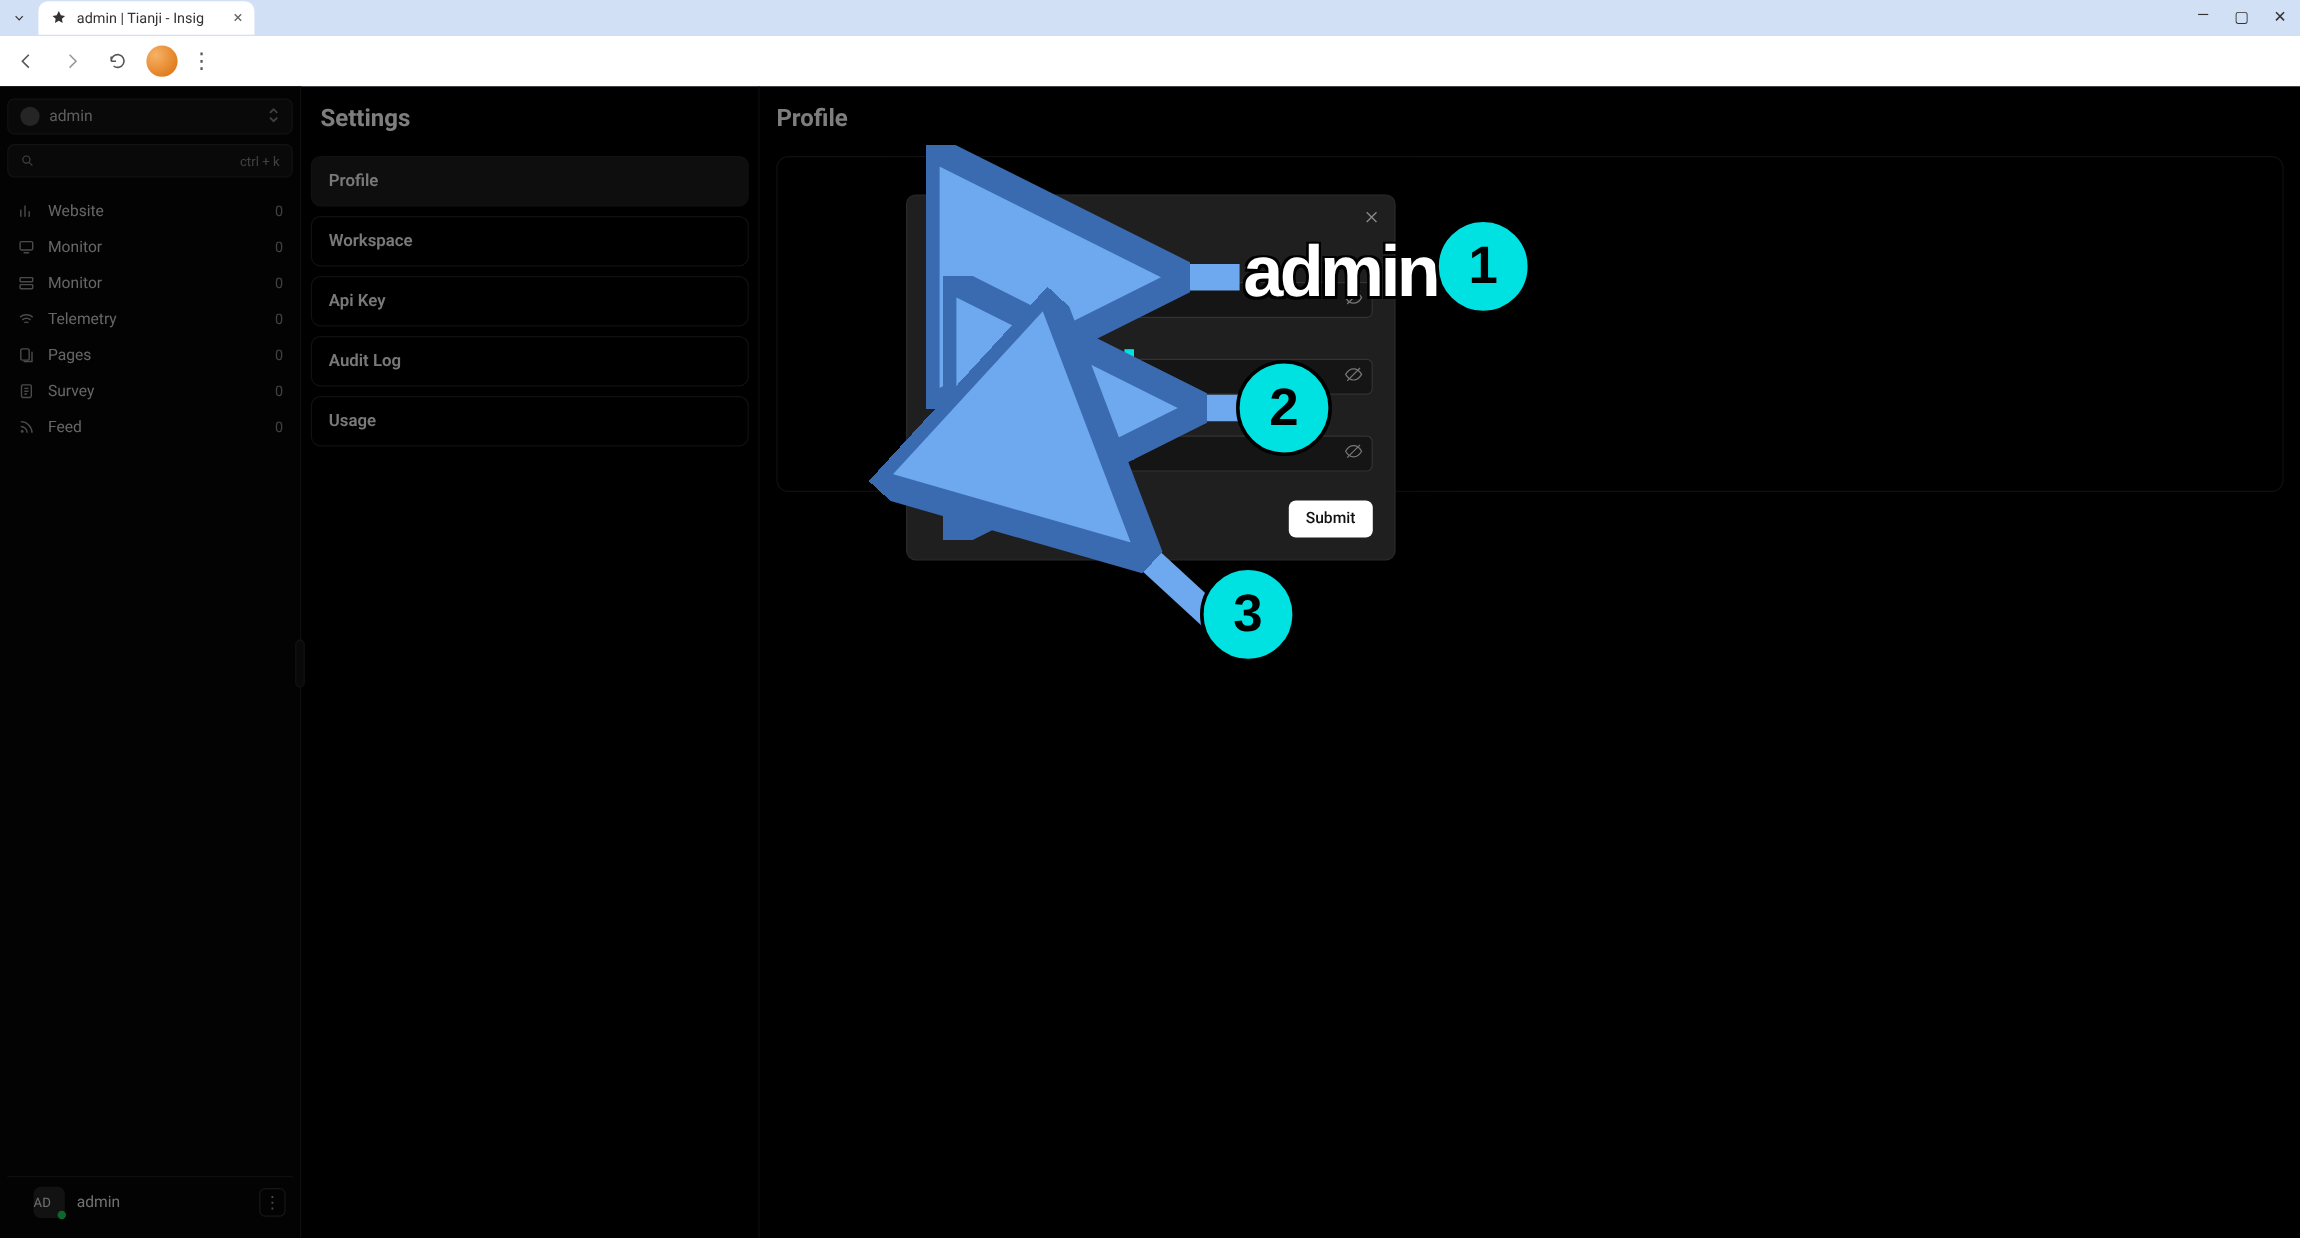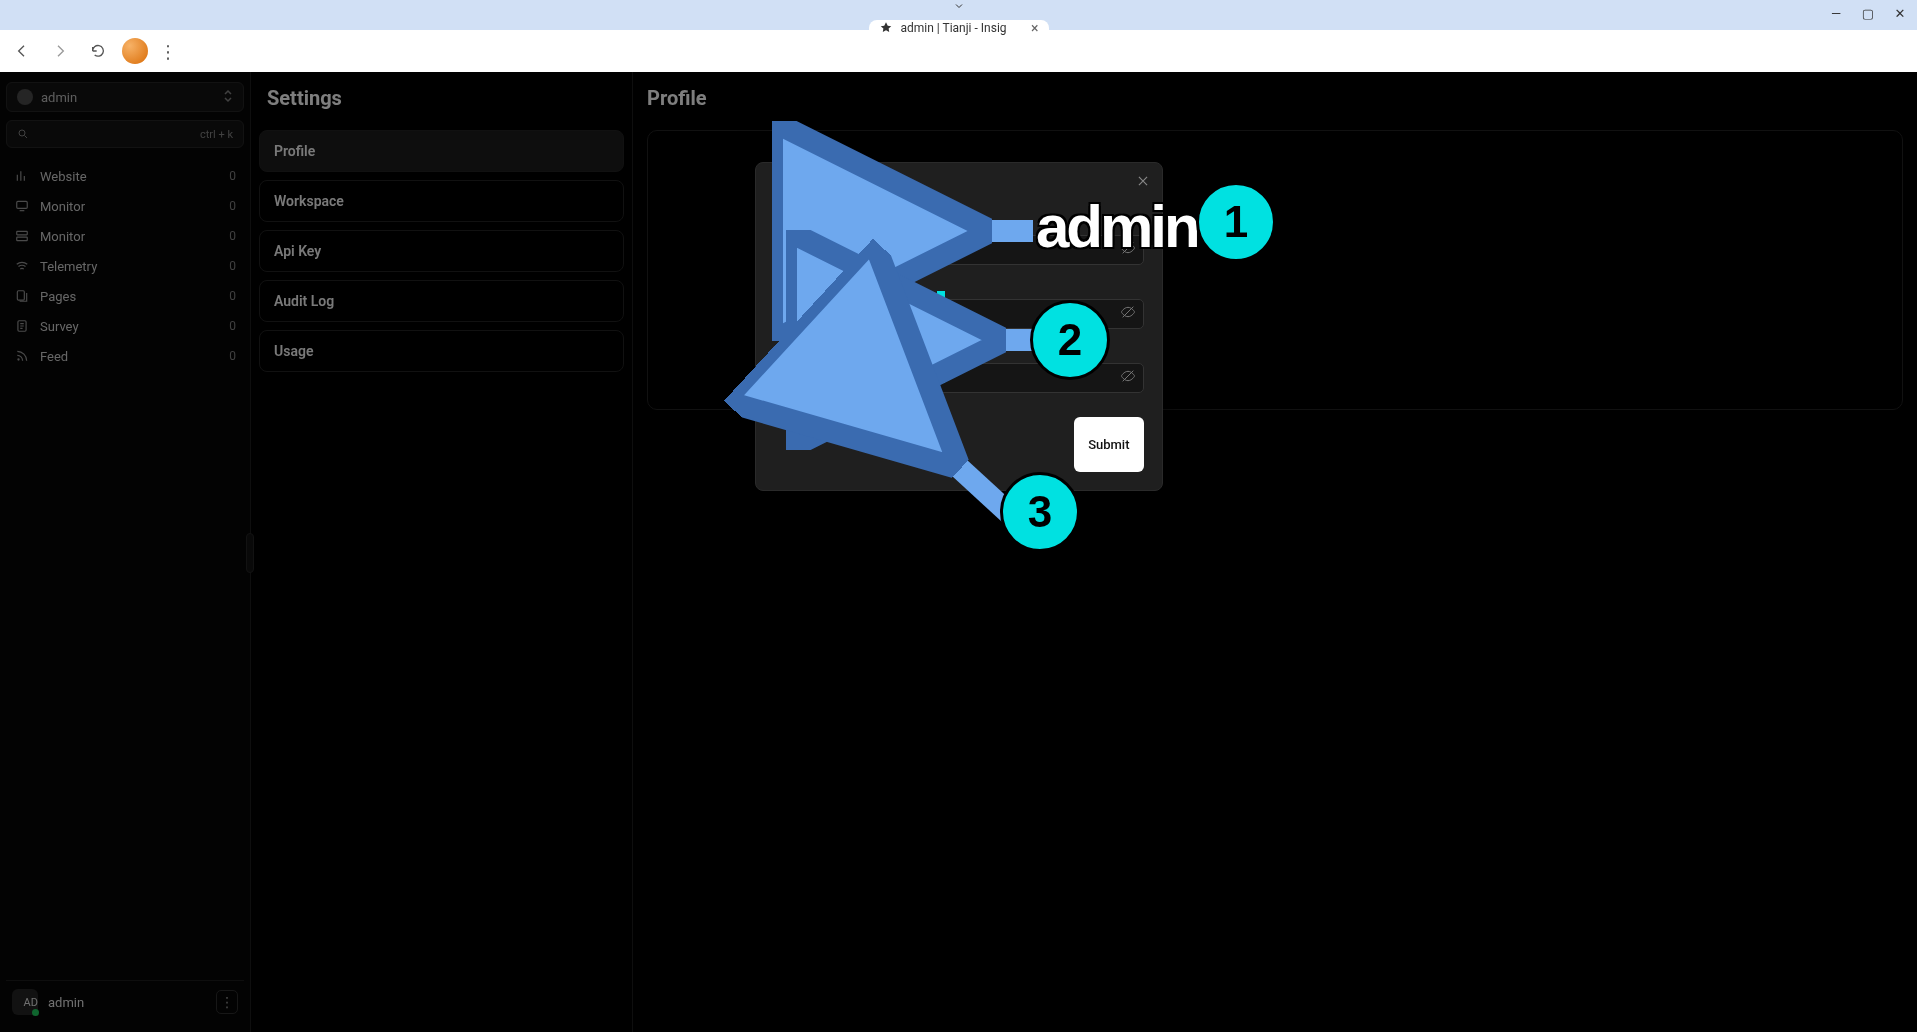--- a/index.html
+++ b/index.html
@@ -1,20 +1,20 @@
 <!DOCTYPE html>
 <html><head>
 <meta charset="utf-8">
 <style>
   * { box-sizing: border-box; margin: 0; padding: 0; font-family: -apple-system, BlinkMacSystemFont, "Segoe UI", Roboto, sans-serif; }
   body { background: #d1e0f5; width: 1917px; height: 1032px; overflow: hidden; position: relative; }
 
   
   .browser-chrome { background: #d1e0f5; }
-  .tab-strip { height: 30px; display: flex; align-items: center; padding: 0 8px; gap: 8px; flex-direction: column; }
+  .tab-strip { height: 30px; display: flex; align-items: center; padding: 0 8px; gap: 8px; }
   .tabs-dropdown { width: 16px; height: 16px; display:flex; align-items:center; justify-content:center; color:#333;}
   .tab { background: #fff; border-radius: 8px 8px 0 0; height: 28px; min-width: 180px; display:flex; align-items:center; padding: 0 10px; gap:8px; font-size:12px; color:#333; }
   .tab .favicon { width:14px; height:14px; display:flex; align-items:center; justify-content:center; }
   .tab .close { margin-left:auto; color:#666; font-size:14px; }
   .window-controls { position:absolute; right:10px; top:6px; display:flex; gap:18px; color:#333; font-size:13px;}
   .window-controls span { width:14px; text-align:center; }
 
   .addr-row { background:#fff; height:42px; display:flex; align-items:center; padding:0 8px; gap:10px; }
   .nav-btn { width:28px; height:28px; display:flex; align-items:center; justify-content:center; color:#555; border-radius:50%; }
   .omnibox { flex:1; background:#f1f3f4; border-radius:20px; height:30px; display:flex; align-items:center; padding:0 14px; gap:10px; color:#333; font-size:13px;}
@@ -32,21 +32,21 @@
   .ws-avatar { width:16px; height:16px; border-radius:50%; background:#444; }
   .ws-expand { margin-left:auto; color:#666; font-size:11px; }
   .search-box { margin-top:8px; background:#121212; border:1px solid #222; border-radius:6px; height:28px; display:flex; align-items:center; padding:0 10px; color:#777; font-size:12px; gap:8px;}
   .search-box .kbd { margin-left:auto; font-size:11px; color:#777;}
   .nav-list { margin-top:14px; display:flex; flex-direction:column; gap:2px; }
   .nav-item { display:flex; align-items:center; padding:6px 8px; border-radius:6px; color:#bbb; font-size:13px; gap:10px;}
   .nav-item .ico { width:16px; height:16px; display:flex; align-items:center; justify-content:center; color:#888;}
   .nav-item .count { margin-left:auto; color:#777; font-size:12px;}
   .drag-indicator { position:absolute; right:-4px; top:50%; transform:translateY(-50%); width:8px; height:40px; background:#111; border:1px solid #222; border-radius:4px;}
   .sidebar-footer { margin-top:auto; display:flex; align-items:center; gap:10px; padding:8px 6px; border-top:1px solid #1a1a1a; }
-  .sb-avatar { width:26px; height:26px; border-radius:6px; background:#222; color:#ccc; font-size:11px; display:flex; align-items:center; justify-content:flex-end; position:relative;}
+  .sb-avatar { width:26px; height:26px; border-radius:6px; background:#222; color:#ccc; font-size:11px; display:flex; align-items:center; justify-content:flex-start; position:relative;margin-left:16px;}
   .sb-avatar .status-dot { position:absolute; right:-1px; bottom:-1px; width:7px;height:7px;border-radius:50%; background:#1db954;}
   .sb-user { font-size:13px; color:#ccc;}
   .sb-menu { margin-left:auto; width:22px;height:24px;border:1px solid #2a2a2a;border-radius:5px;display:flex;align-items:center;justify-content:center;color:#888;font-size:14px;}
 
   
   .settings-col { width:382px; border-right:1px solid #1a1a1a; padding: 14px 8px; }
   .settings-col h1 { color:#e5e5e5; font-size:20px; font-weight:700; padding-left:8px;}
   .settings-list { margin-top:20px; display:flex; flex-direction:column; gap:8px; }
   .settings-item { padding:12px 14px; border-radius:8px; border:1px solid #1f1f1f; color:#ddd; font-size:14px; font-weight:600;}
   .settings-item.active { background:#1b1b1b; }
@@ -61,21 +61,21 @@
   .modal { width:408px; margin-top:90px; background:#1f1f1f; border:1px solid #2a2a2a; border-radius:8px; padding:20px 18px 18px; box-shadow:0 10px 40px rgba(0,0,0,0.6); position:relative;}
   .modal h2 { color:#c4b5fd; font-size:15px; font-weight:600; }
   .modal-close { position:absolute; top:10px; right:12px; color:#888; font-size:16px;}
   .field { margin-top:14px; }
   .field label { font-size:12px; color:#ccc; display:block; }
   .field label .req { color:#d9534f; margin-right:4px;}
   .field .input-wrap { margin-top:6px; position:relative; }
   .field input { width:100%; height:30px; background:#151515; border:1px solid #333; border-radius:5px; padding:0 32px 0 10px; color:#ddd; font-size:13px;}
   .eye { position:absolute; right:8px; top:50%; transform:translateY(-50%); color:#777; }
   .modal-actions { display:flex; justify-content:flex-end; margin-top:24px; }
-  .submit-btn { background:#fff; color:#111; border:none; border-radius:6px; padding:20px 14px; font-size:13px; font-weight:500; }
+  .submit-btn { background:#fff; color:#111; border:none; border-radius:6px; padding:8px 14px; font-size:13px; font-weight:500; }
 
   
   .anno { position:absolute; pointer-events:none; }
   .badge { width:80px; height:80px; border-radius:50%; background:#00e1e1; color:#000; display:flex; align-items:center; justify-content:center; font-size:44px; font-weight:900; border:3px solid #000; font-family: Arial Black, sans-serif; }
   .admin-label { font-family: Arial Black, sans-serif; font-size:60px; font-weight:900; color:#fff; letter-spacing:-3px; text-shadow: -2px -2px 0 #000, 2px -2px 0 #000, -2px 2px 0 #000, 2px 2px 0 #000; }
   .v-bar { width:8px; height:92px; background:#00e1e1; }
   svg.arrow { overflow:visible; }
 </style>
 </head>
 <body>

